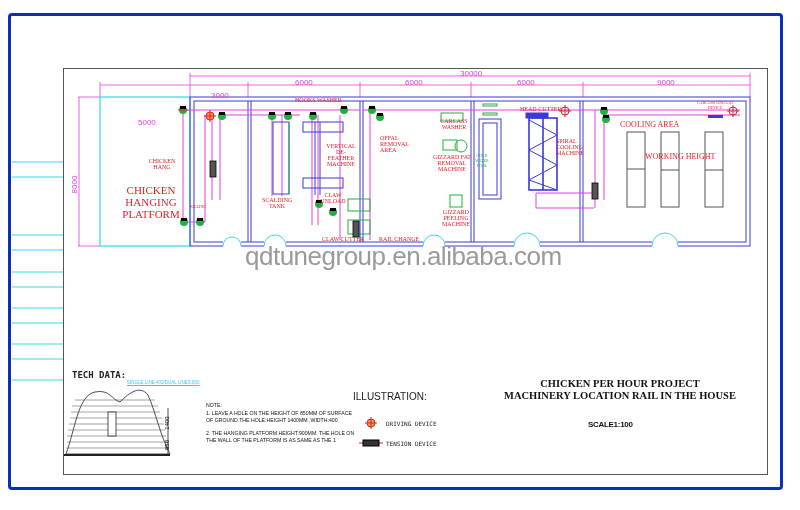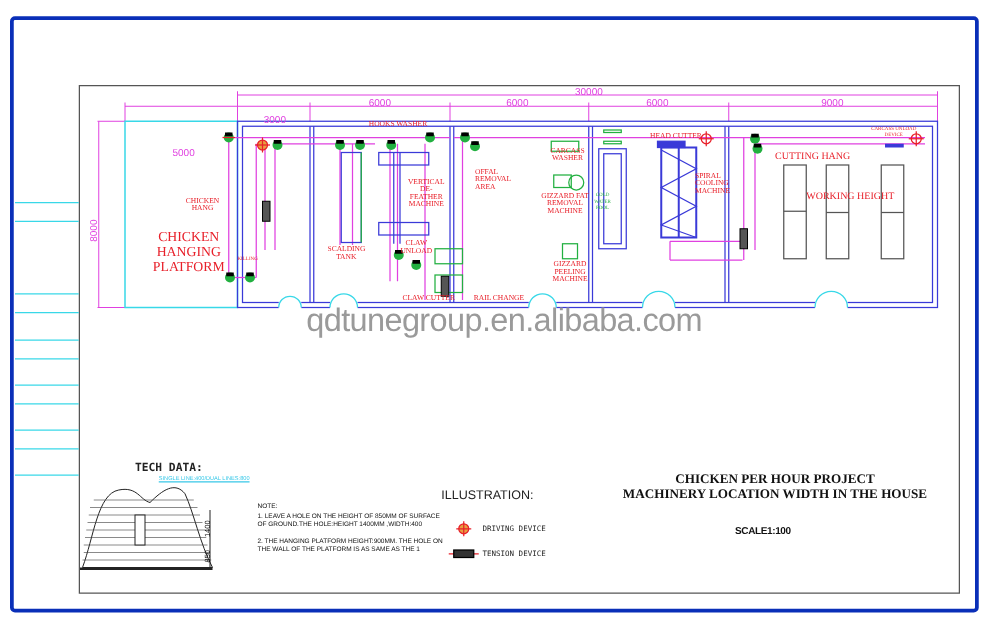--- a/index.html
+++ b/index.html
@@ -12,21 +12,21 @@
   .lbl-sm { font-size:6px; line-height:6px; text-align:center; font-family:"Liberation Serif", serif; }
   .lbl-md { font-size:8px; line-height:9px; text-align:center; }
   .lbl-lg { font-size:11px; line-height:12px; text-align:center; }
   .green { color:#22b040; }
   .dim { color:#e040e0; font-size:8px; font-family:"Liberation Sans", sans-serif; }
   .watermark { position:absolute; left:245px; top:241px; font-family:"Liberation Sans", sans-serif; font-size:26px; color:#9a9a9a; letter-spacing:-0.5px; }
   .title-main { position:absolute; left:470px; top:378px; width:300px; text-align:center; font-weight:bold; font-size:10.5px; line-height:12px; color:#111; font-family:"Liberation Serif", serif; }
   .scale { position:absolute; left:588px; top:420px; font-family:"Liberation Sans", sans-serif; font-weight:bold; font-size:8px; color:#111; letter-spacing:-0.3px; }
   .illus-title { position:absolute; left:353px; top:391px; font-family:Liberation Sans, sans-serif; font-size:10px; color:#222; }
   .legend-item { position:absolute; font-family:"DejaVu Sans Mono", monospace; font-size:6px; color:#222; }
-  .tech-title { position:absolute; left:72px; top:370px; font-family:"DejaVu Sans Mono", monospace; font-size:9px; font-weight:bold; color:#222;margin-left:36px; }
+  .tech-title { position:absolute; left:72px; top:370px; font-family:"DejaVu Sans Mono", monospace; font-size:9px; font-weight:bold; color:#222; }
   .tech-sub { position:absolute; left:127px; top:380px; font-family:"Liberation Sans", sans-serif; font-size:4.5px; color:#38c8e8; text-decoration:underline; }
   .note { position:absolute; left:206px; top:402px; font-family:"Liberation Sans", sans-serif; font-size:5.2px; line-height:7.6px; color:#111; }
 </style>
 </head>
 <body>
 
 <div class="frame-outer"></div>
 <div class="frame-inner"></div>
 
 <svg class="plan" width="800" height="510">
@@ -264,21 +264,21 @@
 <div class="txt dim" style="left:138px;top:78px;margin-top:40px;">5000</div>
 <div class="txt dim" style="left:460px;top:69px;">30000</div>
 <div class="txt dim" style="left:211px;top:78px;margin-top:13px;">3000</div>
 <div class="txt dim" style="left:295px;top:78px;">6000</div>
 <div class="txt dim" style="left:405px;top:78px;">6000</div>
 <div class="txt dim" style="left:517px;top:78px;">6000</div>
 <div class="txt dim" style="left:657px;top:78px;">9000</div>
 <div class="txt dim" style="left:66px;top:180px;transform:rotate(-90deg);">8000</div>
 
 <div class="txt red lbl-lg" style="left:101px;top:184px;width:100px;white-space:normal;">CHICKEN HANGING PLATFORM</div>
-<div class="txt red lbl-md" style="left:620px;top:120px;">CUTTING HANG</div>
+<div class="txt red lbl-md" style="left:620px;top:120px;">COOLING AREA</div>
 <div class="txt red lbl-md" style="left:645px;top:152px;">WORKING HEIGHT</div>
 
 <div class="txt red lbl-sm" style="left:148px;top:158px;width:28px;white-space:normal;">CHICKEN HANG</div>
 <div class="txt red lbl-sm" style="left:190px;top:204px;font-size:4px;">KILLING</div>
 <div class="txt red lbl-sm" style="left:295px;top:97px;">HOOKS WASHER</div>
 <div class="txt red lbl-sm" style="left:262px;top:197px;width:30px;white-space:normal;">SCALDING TANK</div>
 <div class="txt red lbl-sm" style="left:323px;top:143px;width:36px;white-space:normal;">VERTICAL DE-FEATHER MACHINE</div>
 <div class="txt red lbl-sm" style="left:318px;top:192px;width:30px;white-space:normal;">CLAW UNLOAD</div>
 <div class="txt red lbl-sm" style="left:322px;top:236px;">CLAW CUTTER</div>
 <div class="txt red lbl-sm" style="left:379px;top:236px;">RAIL CHANGE</div>
@@ -302,15 +302,15 @@
   <div style="width:150px;white-space:normal;">1.  LEAVE A HOLE ON THE HEIGHT OF 850MM OF SURFACE OF GROUND.THE HOLE:HEIGHT 1400MM ,WIDTH:400</div>
   <div style="width:150px;white-space:normal;margin-top:5px;">2.  THE HANGING PLATFORM HEIGHT:900MM. THE HOLE ON THE WALL OF THE PLATFORM IS AS SAME AS THE 1</div>
 </div>
 
 <div class="illus-title">ILLUSTRATION:</div>
 <div class="legend-item" style="left:386px;top:420px;">DRIVING DEVICE</div>
 <div class="legend-item" style="left:386px;top:440px;">TENSION DEVICE</div>
 
 <div class="title-main">
   <div>CHICKEN PER HOUR PROJECT</div>
-  <div>MACHINERY LOCATION WIDTH IN THE HOUSE</div>
+  <div>MACHINERY LOCATION RAIL IN THE HOUSE</div>
 </div>
 <div class="scale">SCALE1:100</div>
 
 </body></html>

